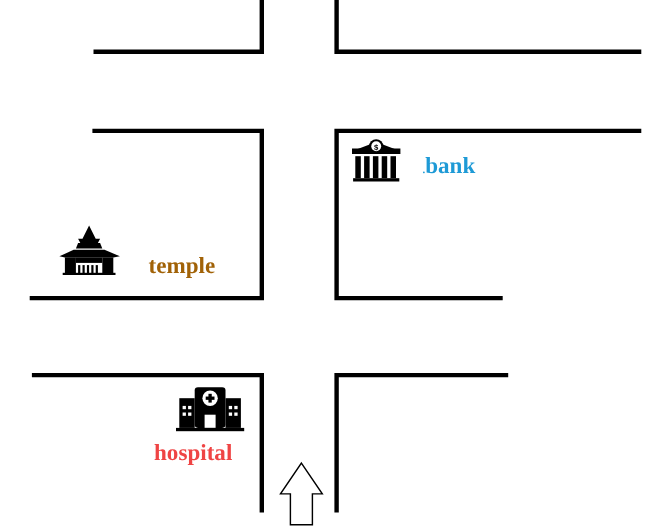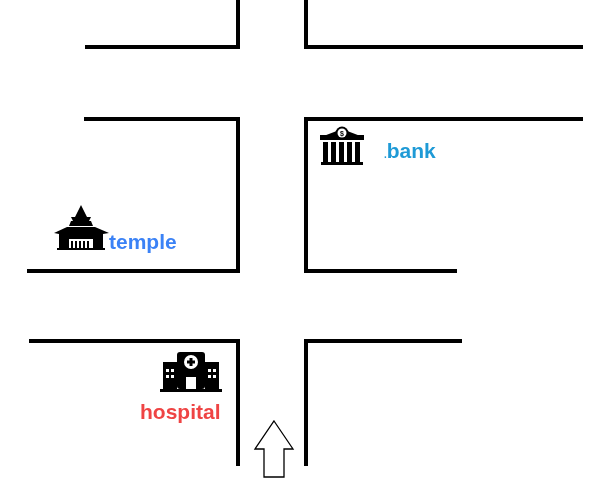--- a/index.html
+++ b/index.html
@@ -1,20 +1,20 @@
 <!DOCTYPE html>
 <html><head>
   <meta charset="utf-8">
   <style>
     html, body { margin: 0; padding: 0; background: #ffffff; }
     body { width: 607px; height: 482px; position: relative; overflow: hidden; }
     #map { position: absolute; left: 0; top: 0; width: 607px; height: 482px; }
     .label {
       position: absolute;
-      font-family: Liberation Sans, sans-serif;
+      font-family: Liberation Serif, serif;
       font-weight: bold;
       font-size: 21px;
       line-height: 1;
       white-space: nowrap;
     }
   </style>
 </head>
 <body>
 
 <svg id="map" width="607" height="482" viewBox="0 0 607 482" xmlns="http://www.w3.org/2000/svg">
@@ -74,15 +74,15 @@
     <rect x="49" y="25" width="3" height="3" fill="#fff"></rect>
     <rect x="54" y="25" width="3" height="3" fill="#fff"></rect>
     <rect x="1" y="39" width="62" height="3" fill="#000"></rect>
   </g>
 </svg>
 
 <div id="labels">
   <div class="label" id="label-bank" style="left: 384px; top: 140px; color: rgb(30, 154, 214);">
     <span style="font-size:10px;vertical-align:baseline;">.</span><span>bank</span>
   </div>
-  <div class="label" id="label-temple" style="left: 109px; top: 231px; color: #3b82f6;">temple</div>
+  <div class="label" id="label-temple" style="left: 135px; top: 231px; color: #a16207;">temple</div>
   <div class="label" id="label-hospital" style="left: 140px; top: 401px; color: #ef4444;">hospital</div>
 </div>
 
 </body></html>

